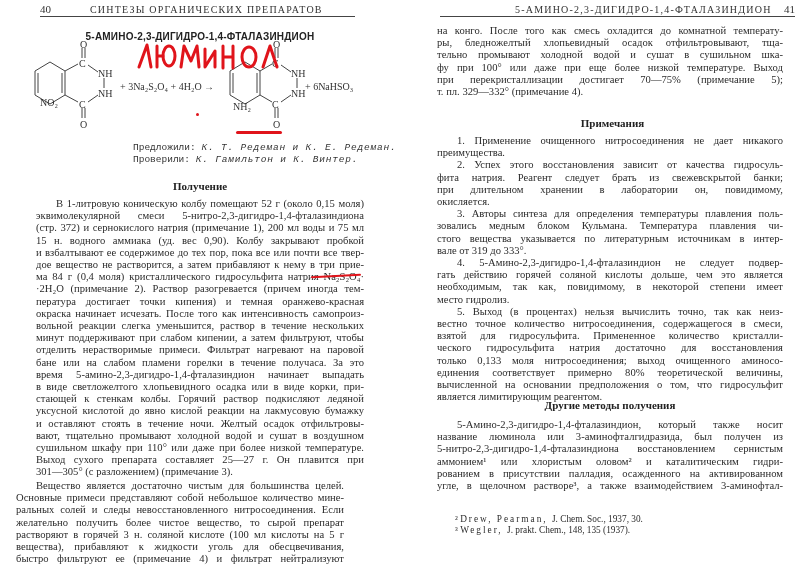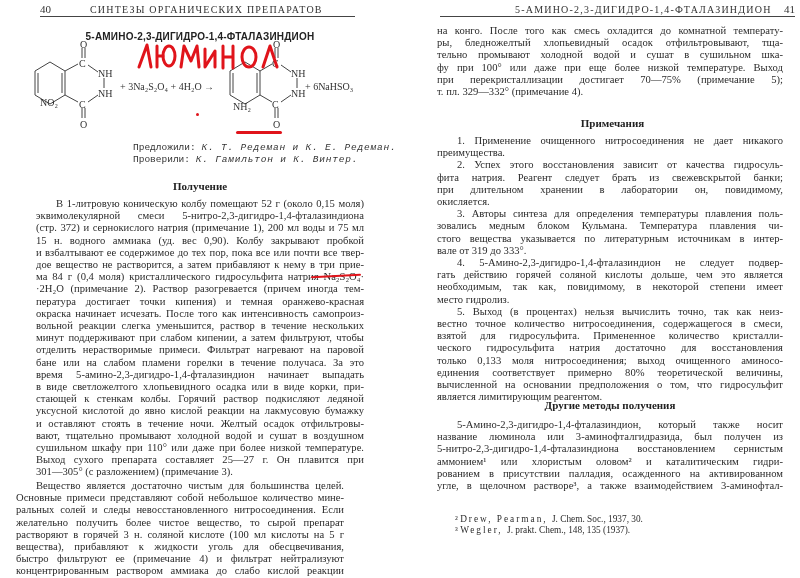--- a/index.html
+++ b/index.html
@@ -155,21 +155,20 @@
       <span class="line last">301—305° (с разложением) (примечание 3).</span>
     </div>
   <div class="para" style="top:480px; left:16px; width:328px;" id="para2">
       <span class="line" style="text-indent: 20px;">Вещество является достаточно чистым для большинства целей.</span>
       <span class="line">Основные примеси представляют собой небольшое количество мине-</span>
       <span class="line">ральных солей и следы невосстановленного нитросоединения. Если</span>
       <span class="line">желательно получить более чистое вещество, то сырой препарат</span>
       <span class="line">растворяют в горячей 3 н. соляной кислоте (100 мл кислоты на 5 г</span>
       <span class="line">вещества), прибавляют к жидкости уголь для обесцвечивания,</span>
       <span class="line">быстро фильтруют ее (примечание 4) и фильтрат нейтрализуют</span>
-      <span class="line">концентрированным раствором аммиака до слабо кислой реакции</span>
     </div>
   <div class="red-mark" style="left:311px; top:275px; width:50px; height:2px; background:#e0141b; border-radius:2px; transform:rotate(-3deg);"></div>
 </div>
 
 <div id="right-page" class="page">
   <span class="running-head" style="left:115px;">5-АМИНО-2,3-ДИГИДРО-1,4-ФТАЛАЗИНДИОН</span>
   <span class="page-num" style="left:384px;">41</span>
   <div class="head-rule" style="left:40px; width:355px;"></div>
 
   <div class="para" style="top:25px; left:37px; width:346px;" id="cont">

